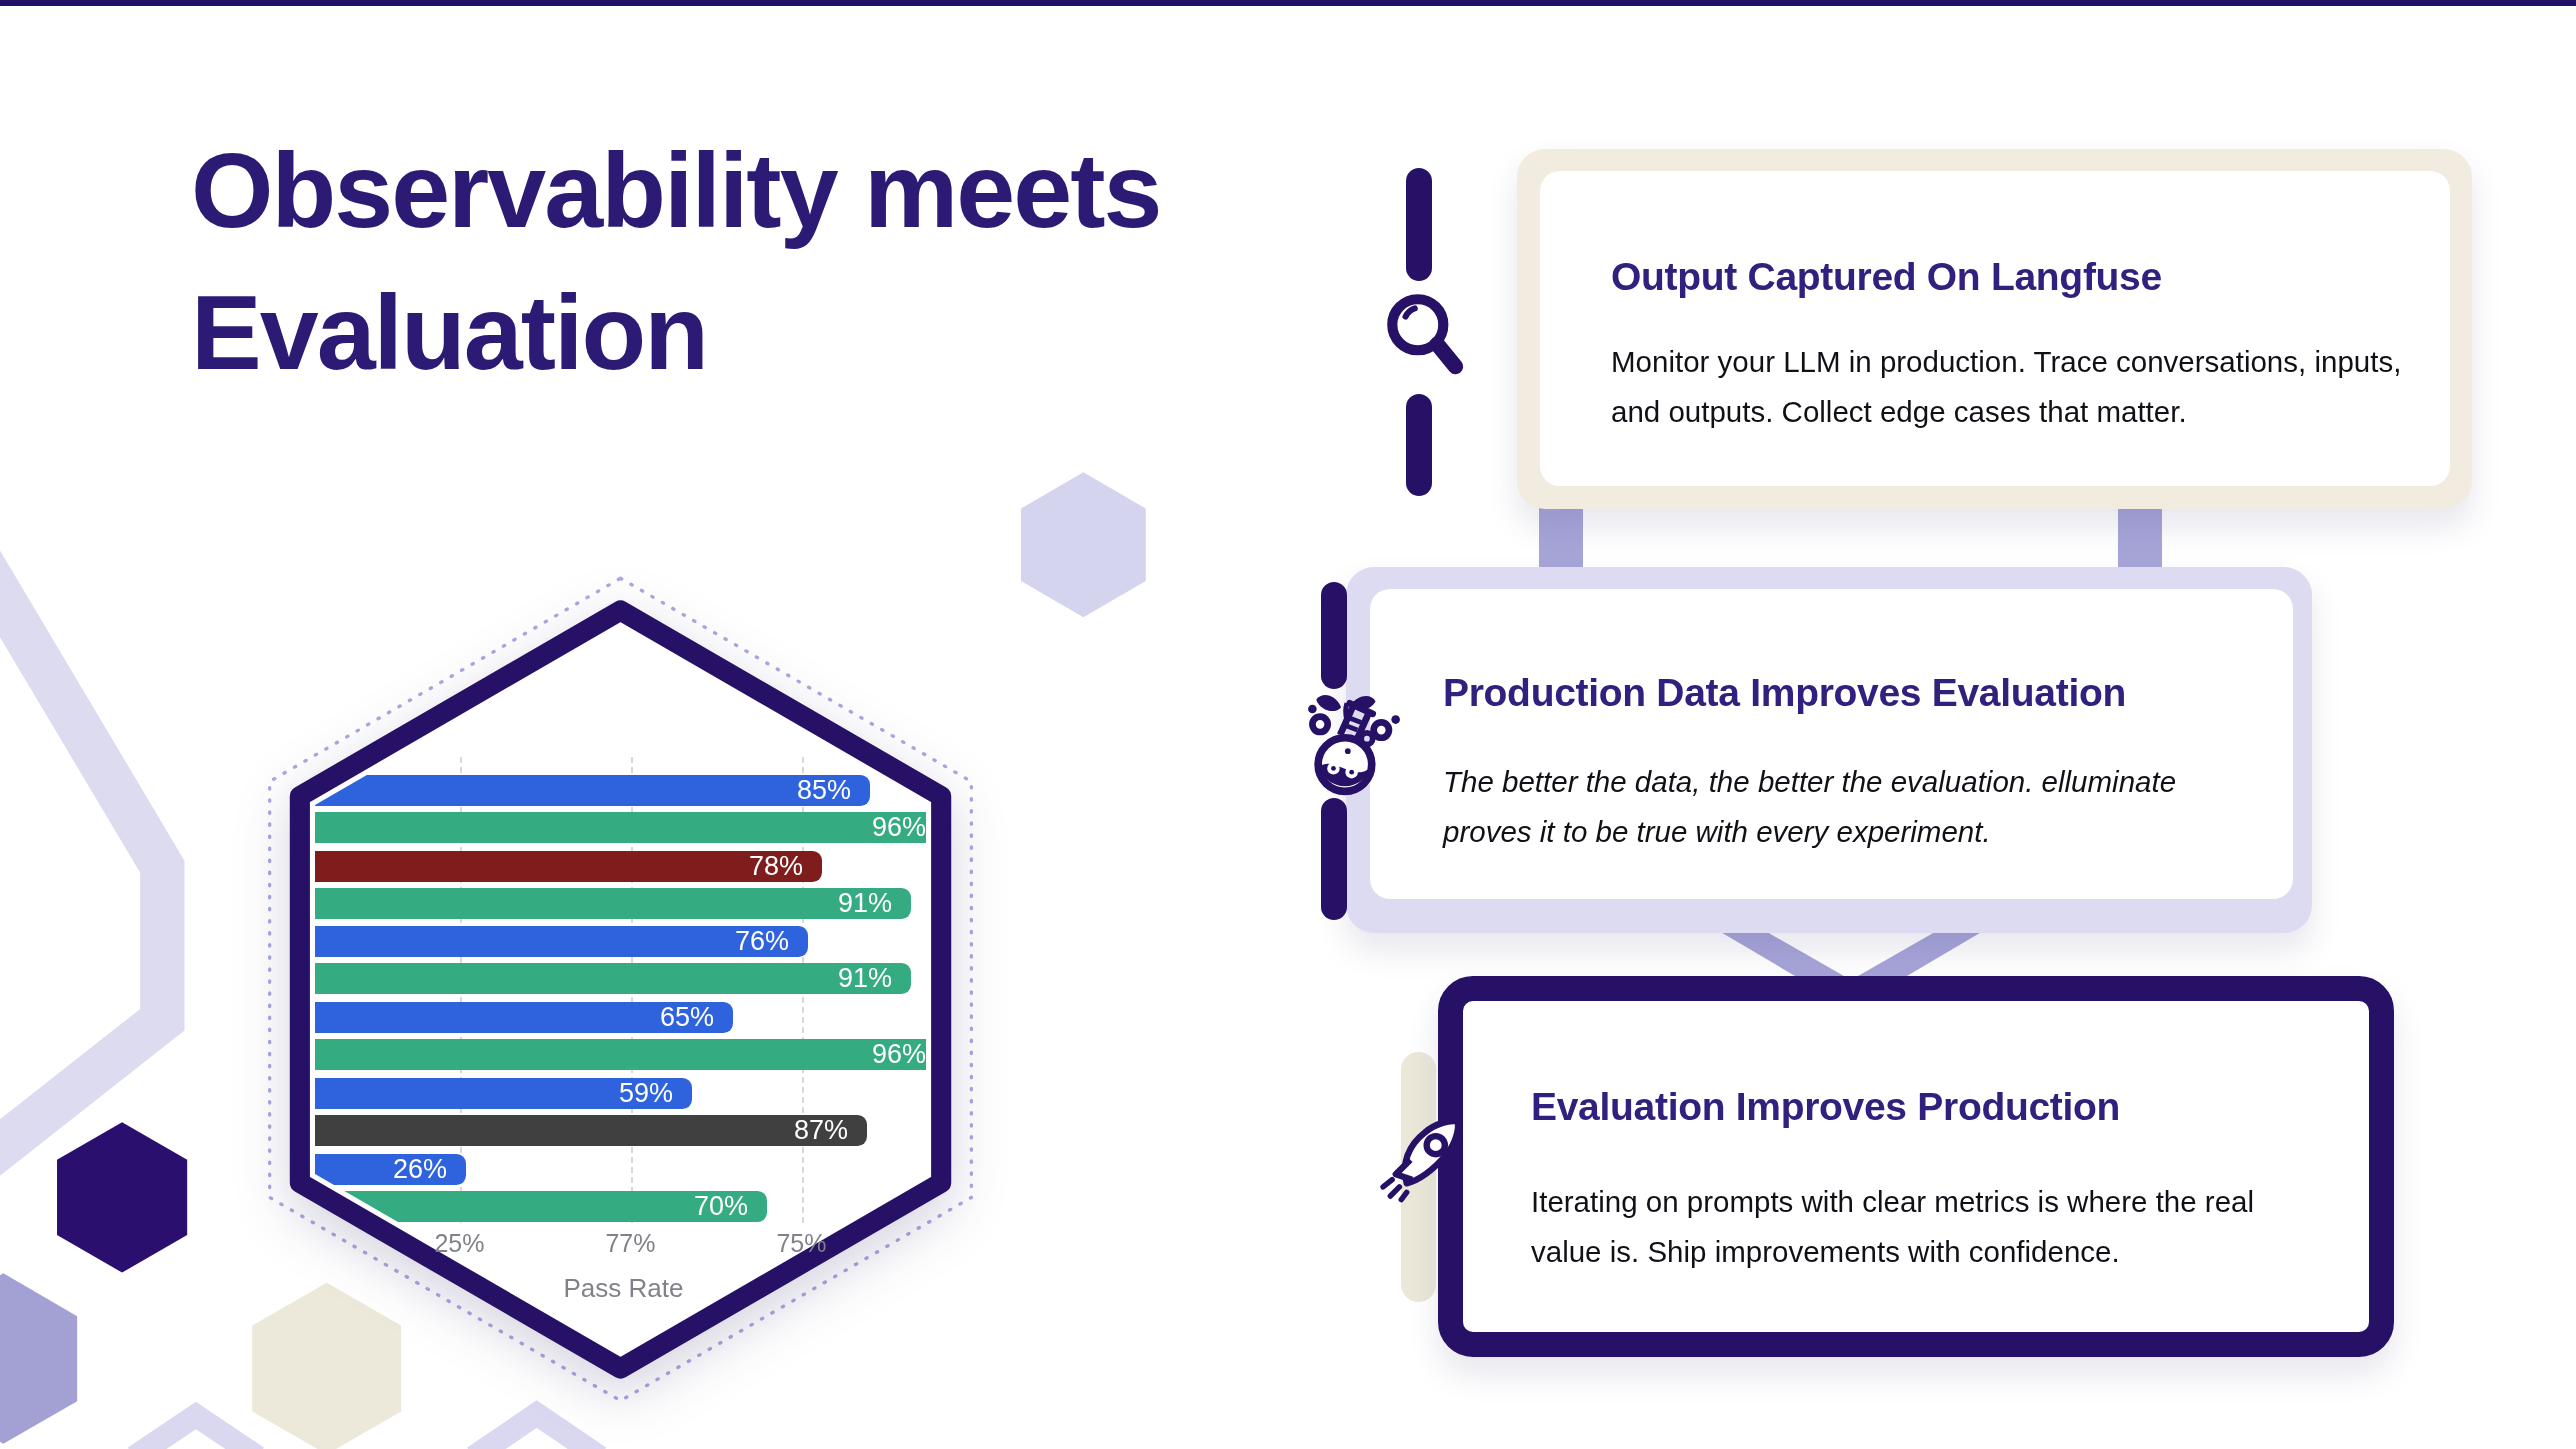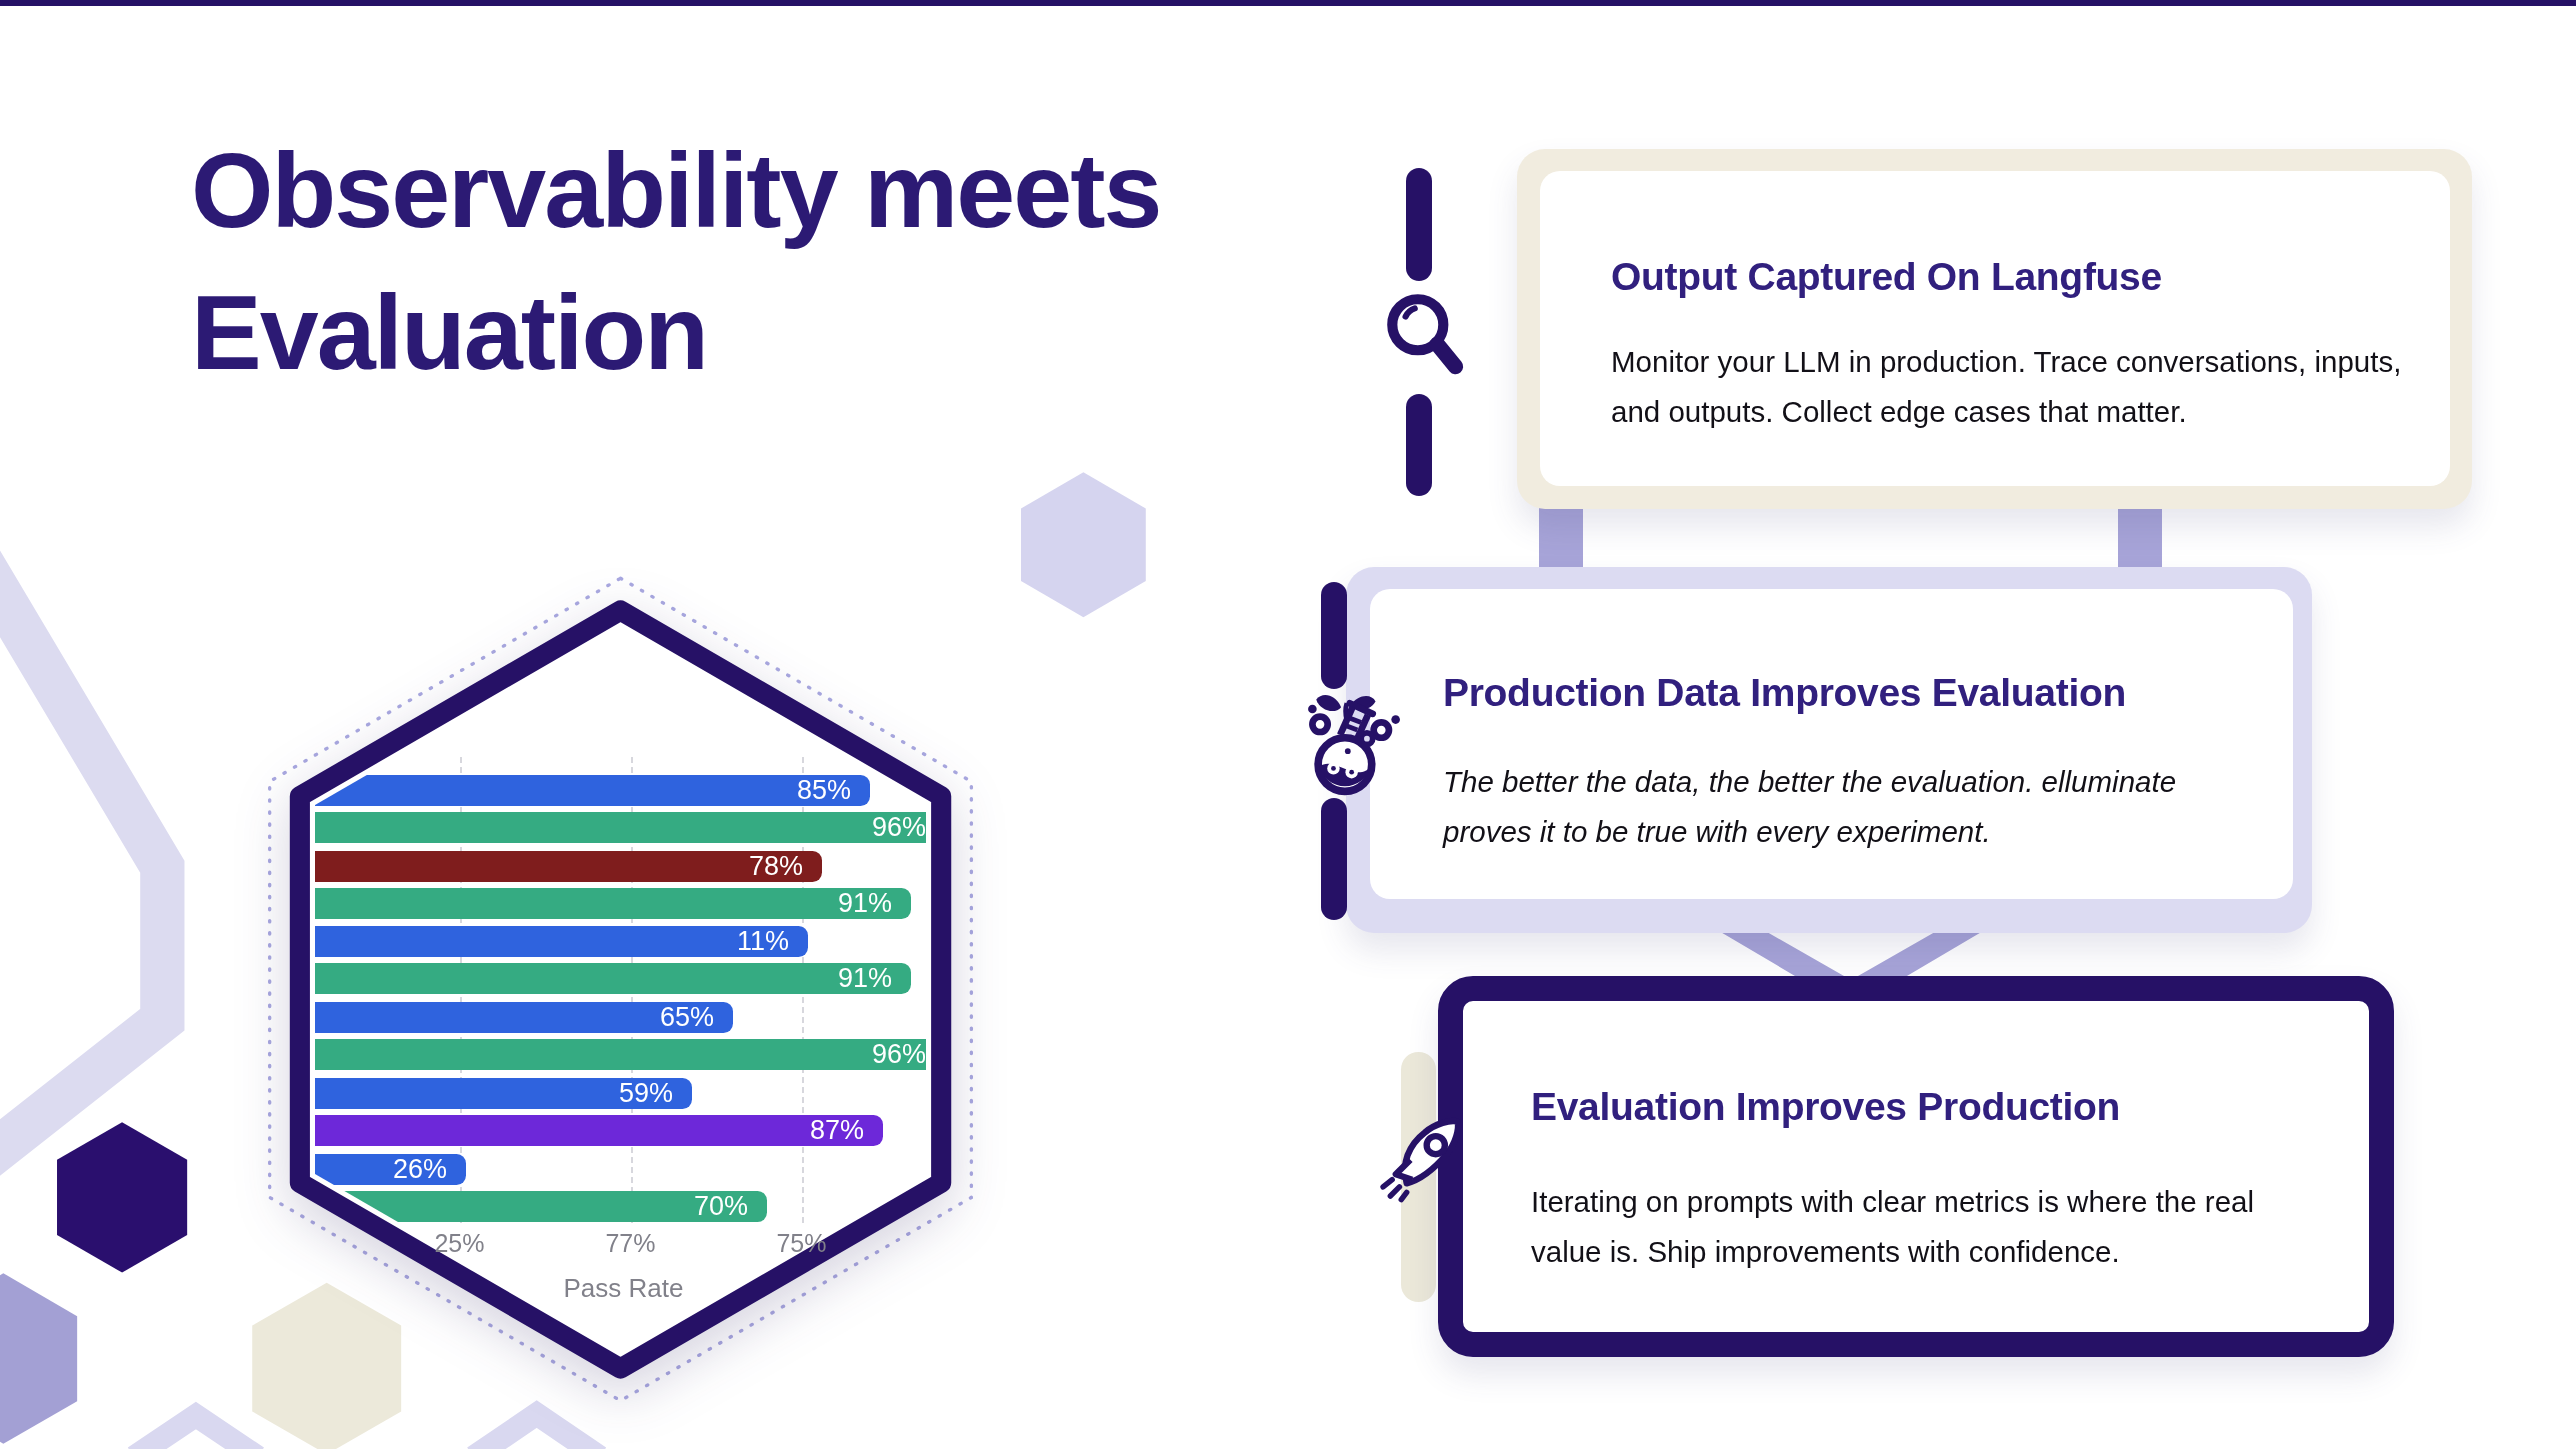--- a/index.html
+++ b/index.html
@@ -84,35 +84,35 @@
         <div class="bar" style="left: 288px; top: 812px; width: 657px; background: rgb(53, 171, 130);">
           <span class="bar-label">96%</span>
         </div>
         <div class="bar" style="left: 288px; top: 851px; width: 534px; background: #7f1d1d;">
           <span class="bar-label">78%</span>
         </div>
         <div class="bar" style="left: 288px; top: 888px; width: 623px; background: rgb(53, 171, 130);">
           <span class="bar-label">91%</span>
         </div>
         <div class="bar" style="left: 288px; top: 926px; width: 520px; background: rgb(47, 99, 222);">
-          <span class="bar-label">11%</span>
+          <span class="bar-label">76%</span>
         </div>
         <div class="bar" style="left: 288px; top: 963px; width: 623px; background: rgb(53, 171, 130);">
           <span class="bar-label">91%</span>
         </div>
         <div class="bar" style="left: 288px; top: 1002px; width: 445px; background: rgb(47, 99, 222);">
           <span class="bar-label">65%</span>
         </div>
         <div class="bar" style="left: 288px; top: 1039px; width: 657px; background: rgb(53, 171, 130);">
           <span class="bar-label">96%</span>
         </div>
         <div class="bar" style="left: 288px; top: 1078px; width: 404px; background: rgb(47, 99, 222);">
           <span class="bar-label">59%</span>
         </div>
-        <div class="bar" style="left: 288px; top: 1115px; width: 595px; background: #6d28d9;">
+        <div class="bar" style="left: 272px; top: 1115px; width: 595px; background: #404040;">
           <span class="bar-label">87%</span>
         </div>
         <div class="bar" style="left: 288px; top: 1154px; width: 178px; background: rgb(47, 99, 222);">
           <span class="bar-label">26%</span>
         </div>
         <div class="bar" style="left: 288px; top: 1191px; width: 479px; background: rgb(53, 171, 130);">
           <span class="bar-label">70%</span>
         </div>
       </div>
   </div>

